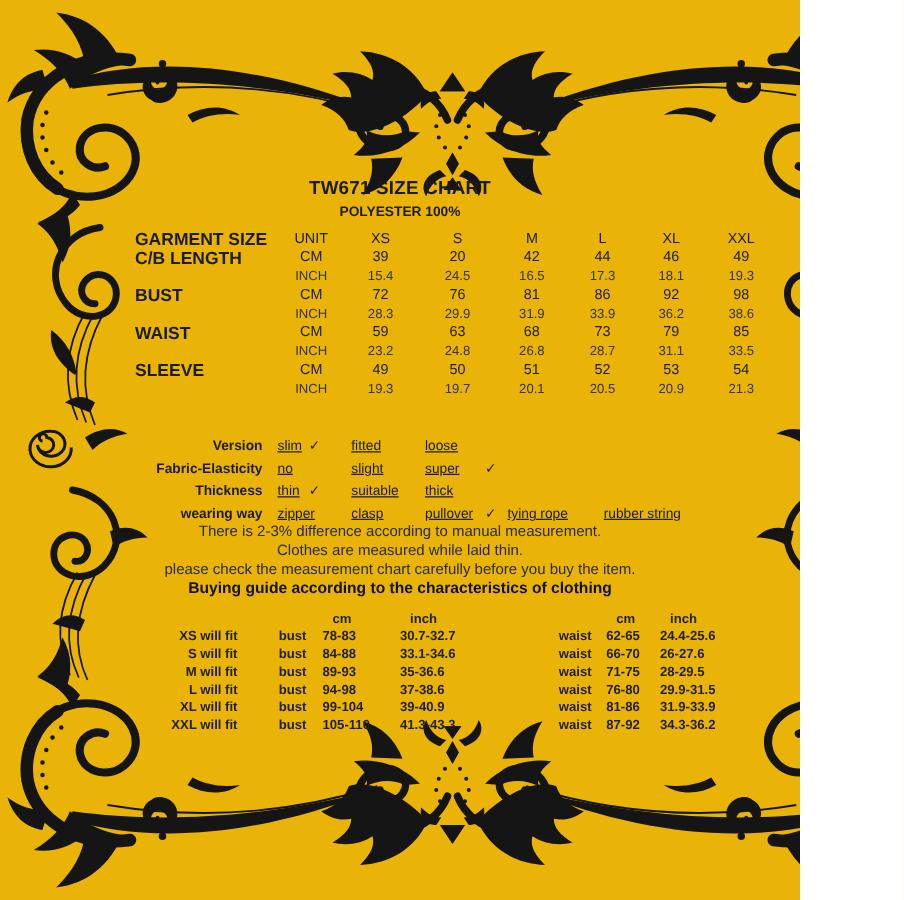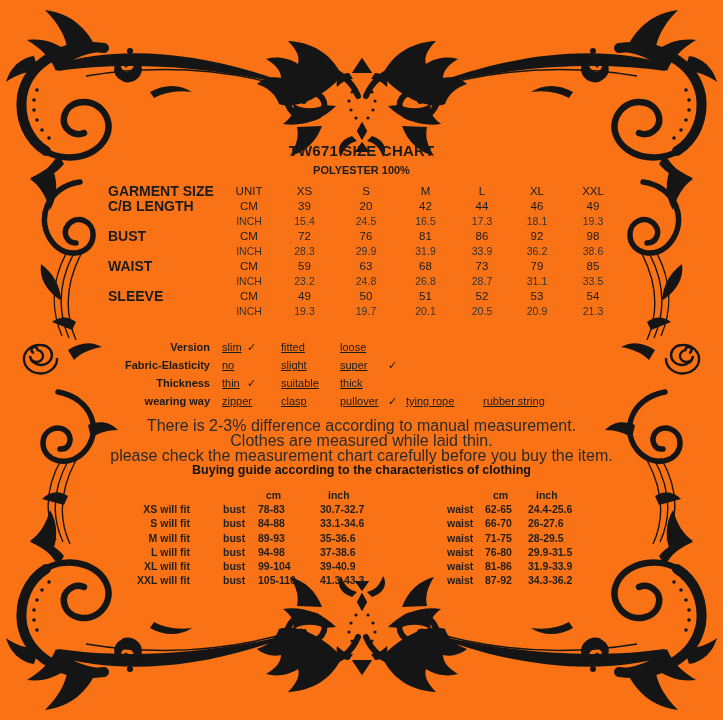--- a/index.html
+++ b/index.html
@@ -1,17 +1,17 @@
 <!DOCTYPE html>
 <html><head>
 <meta charset="utf-8">
 <style>
   html,body { margin:0; padding:0; background:#ffffff; }
   .canvas {
-    position:relative; width:723px; height:720px; background:#f97316;
+    position:relative; width:640px; height:720px; background:#eab308;
     font-family:"Liberation Sans", sans-serif; color:#1b1b1b; overflow:hidden;
   }
   svg.border { position:absolute; top:0; left:0; }
 
   .center-line { position:absolute; left:0; width:100%; text-align:center; white-space:nowrap; }
   .title    { top:142px; font-size:15px; font-weight:700; letter-spacing:.2px; }
   .subtitle { top:164px; font-size:11px; font-weight:700; }
 
   
   .st {
@@ -19,31 +19,31 @@
     display:grid; grid-template-columns:117px 48px 63px 60px 59px 54px 56px 56px;
     font-size:11px; line-height:15px; white-space:nowrap;
   }
   .st .c   { text-align:center; }
   .st .lbl { text-align:left; font-weight:700; font-size:14px; }
   .st .hb  { font-weight:400; font-size:11.5px; }
   .st .rr  { font-weight:400; font-size:10.5px; color:#333; }
 
   
   .attrs {
-    position:absolute; left:115px; top:338px;
+    position:absolute; left:115px; top:348px;
     display:grid; grid-template-columns:95px 12px 25px 34px 59px 48px 18px 77px auto;
     font-size:11px; line-height:18px; white-space:nowrap;
   }
   .attrs .lab { text-align:right; font-weight:700; }
   .attrs .opt { text-align:left;text-decoration:underline; }
   .attrs .ck  { text-align:left; }
 
   
   .notes { position:absolute; left:0; top:418px; width:100%; text-align:center;
-           font-size:16px; line-height:15px; color:#2b2b2b; }
+           font-size:12px; line-height:15px; color:#2b2b2b; }
   .guide-heading { top:463px; font-size:12.5px; font-weight:700; color:#111; }
 
   
   .guide {
     position:absolute; left:115px; top:488px;
     display:grid; grid-template-columns:75px 33px 35px 62px 68px 59px 38px 43px 60px;
     font-size:10.5px; line-height:14.2px; font-weight:700; white-space:nowrap; color:#1f1f1f;
   }
   .guide .sz { text-align:right; }
   .guide .hd { padding-left:8px; }

